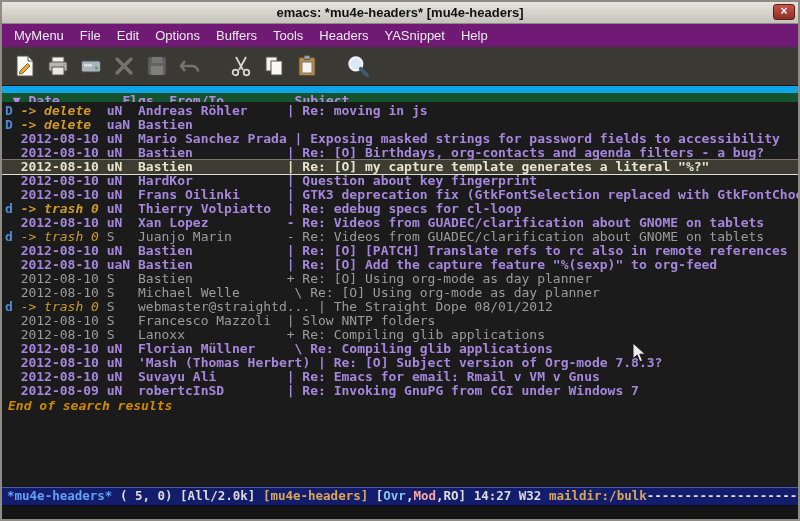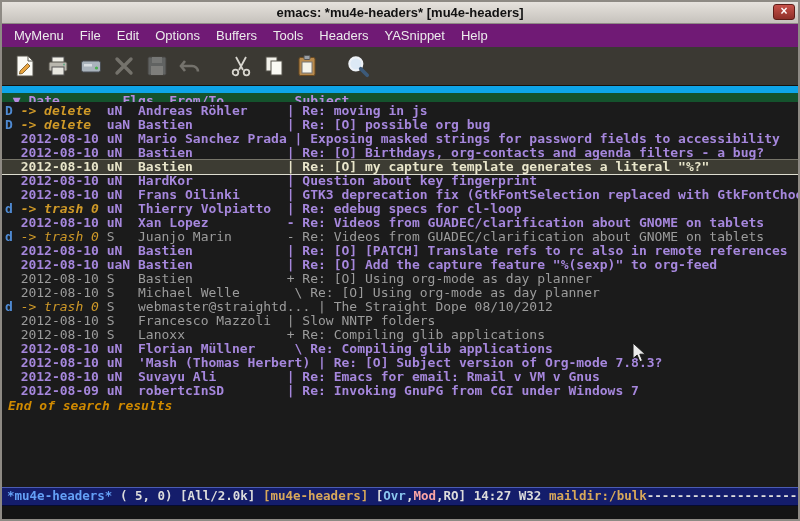--- a/index.html
+++ b/index.html
@@ -191,34 +191,34 @@
         <path d="M14.5 14.5l6 6" stroke="#3c5a7a" stroke-width="3.4" stroke-linecap="round"></path>
       </svg>
     </button>
   </div>
 
   <div class="header-line"> ▼ Date        Flgs  From/To         Subject</div>
 
   <div class="buffer">
     <div>
         <div class="row unread"><span class="mark">D</span><span class="datecol mark-label">-&gt; delete</span><span class="flags">uN</span><span class="from">Andreas Röhler</span><span class="subject">| Re: moving in js</span></div>
-        <div class="row unread"><span class="mark">D</span><span class="datecol mark-label">-&gt; delete</span><span class="flags">uaN</span><span class="from">Bastien</span><span class="subject">| Re: [O] possible org bug</span></div>
+        <div class="row unread"><span class="mark">D</span><span class="datecol mark-label">-&gt; delete</span><span class="flags">uaN</span><span class="from">Bastien</span></div>
         <div class="row unread"><span class="mark"></span><span class="datecol">2012-08-10</span><span class="flags">uN</span><span class="from">Mario Sanchez Prada</span><span class="subject">| Exposing masked strings for password fields to accessibility</span></div>
         <div class="row unread"><span class="mark"></span><span class="datecol">2012-08-10</span><span class="flags">uN</span><span class="from">Bastien</span><span class="subject">| Re: [O] Birthdays, org-contacts and agenda filters - a bug?</span></div>
         <div class="row current"><span class="mark"></span><span class="datecol">2012-08-10</span><span class="flags">uN</span><span class="from">Bastien</span><span class="subject">| Re: [O] my capture template generates a literal "%?"</span></div>
         <div class="row unread"><span class="mark"></span><span class="datecol">2012-08-10</span><span class="flags">uN</span><span class="from">HardKor</span><span class="subject">| Question about key fingerprint</span></div>
         <div class="row unread"><span class="mark"></span><span class="datecol">2012-08-10</span><span class="flags">uN</span><span class="from">Frans Oilinki</span><span class="subject">| GTK3 deprecation fix (GtkFontSelection replaced with GtkFontChooser)</span></div>
         <div class="row unread"><span class="mark">d</span><span class="datecol mark-label">-&gt; trash 0</span><span class="flags">uN</span><span class="from">Thierry Volpiatto</span><span class="subject">| Re: edebug specs for cl-loop</span></div>
         <div class="row unread"><span class="mark"></span><span class="datecol">2012-08-10</span><span class="flags">uN</span><span class="from">Xan Lopez</span><span class="subject">- Re: Videos from GUADEC/clarification about GNOME on tablets</span></div>
         <div class="row read"><span class="mark">d</span><span class="datecol mark-label">-&gt; trash 0</span><span class="flags">S</span><span class="from">Juanjo Marin</span><span class="subject">- Re: Videos from GUADEC/clarification about GNOME on tablets</span></div>
         <div class="row unread"><span class="mark"></span><span class="datecol">2012-08-10</span><span class="flags">uN</span><span class="from">Bastien</span><span class="subject">| Re: [O] [PATCH] Translate refs to rc also in remote references</span></div>
         <div class="row unread"><span class="mark"></span><span class="datecol">2012-08-10</span><span class="flags">uaN</span><span class="from">Bastien</span><span class="subject">| Re: [O] Add the capture feature "%(sexp)" to org-feed</span></div>
         <div class="row read"><span class="mark"></span><span class="datecol">2012-08-10</span><span class="flags">S</span><span class="from">Bastien</span><span class="subject">+ Re: [O] Using org-mode as day planner</span></div>
         <div class="row read"><span class="mark"></span><span class="datecol">2012-08-10</span><span class="flags">S</span><span class="from">Michael Welle</span><span class="subject"> \ Re: [O] Using org-mode as day planner</span></div>
-        <div class="row read"><span class="mark">d</span><span class="datecol mark-label">-&gt; trash 0</span><span class="flags">S</span><span class="from">webmaster@straightd...</span><span class="subject">| The Straight Dope 08/10/2012</span></div>
+        <div class="row read"><span class="mark">d</span><span class="datecol mark-label">-&gt; trash 0</span><span class="flags">S</span><span class="from">webmaster@straightd...</span><span class="subject">| The Straight Dope 08/01/2012</span></div>
         <div class="row read"><span class="mark"></span><span class="datecol">2012-08-10</span><span class="flags">S</span><span class="from">Francesco Mazzoli</span><span class="subject">| Slow NNTP folders</span></div>
         <div class="row read"><span class="mark"></span><span class="datecol">2012-08-10</span><span class="flags">S</span><span class="from">Lanoxx</span><span class="subject">+ Re: Compiling glib applications</span></div>
         <div class="row unread"><span class="mark"></span><span class="datecol">2012-08-10</span><span class="flags">uN</span><span class="from">Florian Müllner</span><span class="subject"> \ Re: Compiling glib applications</span></div>
         <div class="row unread"><span class="mark"></span><span class="datecol">2012-08-10</span><span class="flags">uN</span><span class="from">'Mash (Thomas Herbert)</span><span class="subject">| Re: [O] Subject version of Org-mode 7.8.3?</span></div>
         <div class="row unread"><span class="mark"></span><span class="datecol">2012-08-10</span><span class="flags">uN</span><span class="from">Suvayu Ali</span><span class="subject">| Re: Emacs for email: Rmail v VM v Gnus</span></div>
         <div class="row unread"><span class="mark"></span><span class="datecol">2012-08-09</span><span class="flags">uN</span><span class="from">robertcInSD</span><span class="subject">| Re: Invoking GnuPG from CGI under Windows 7</span></div>
       </div>
     <div class="end-line">End of search results</div>
   </div>
 

